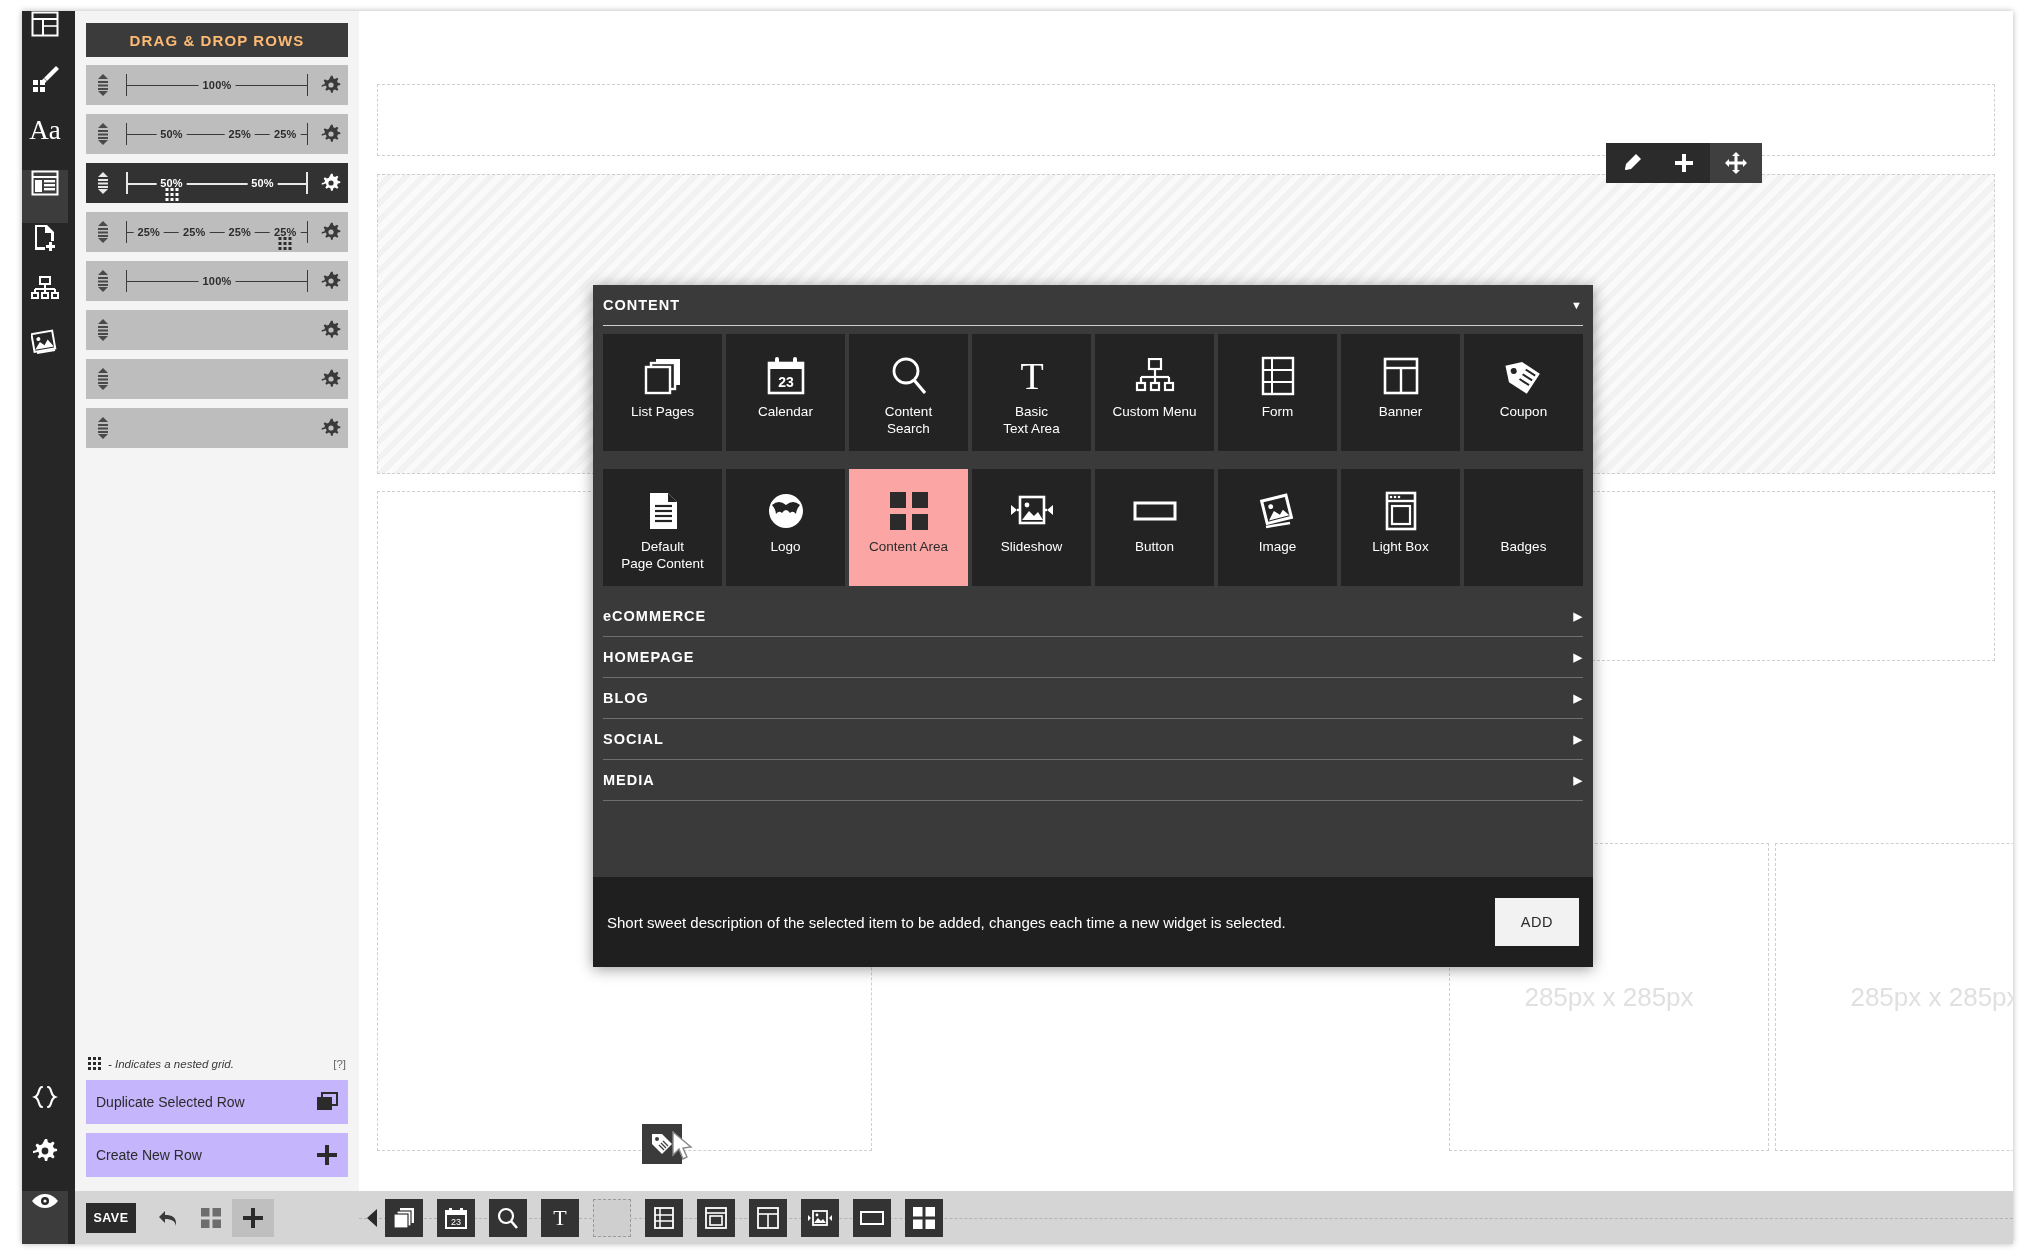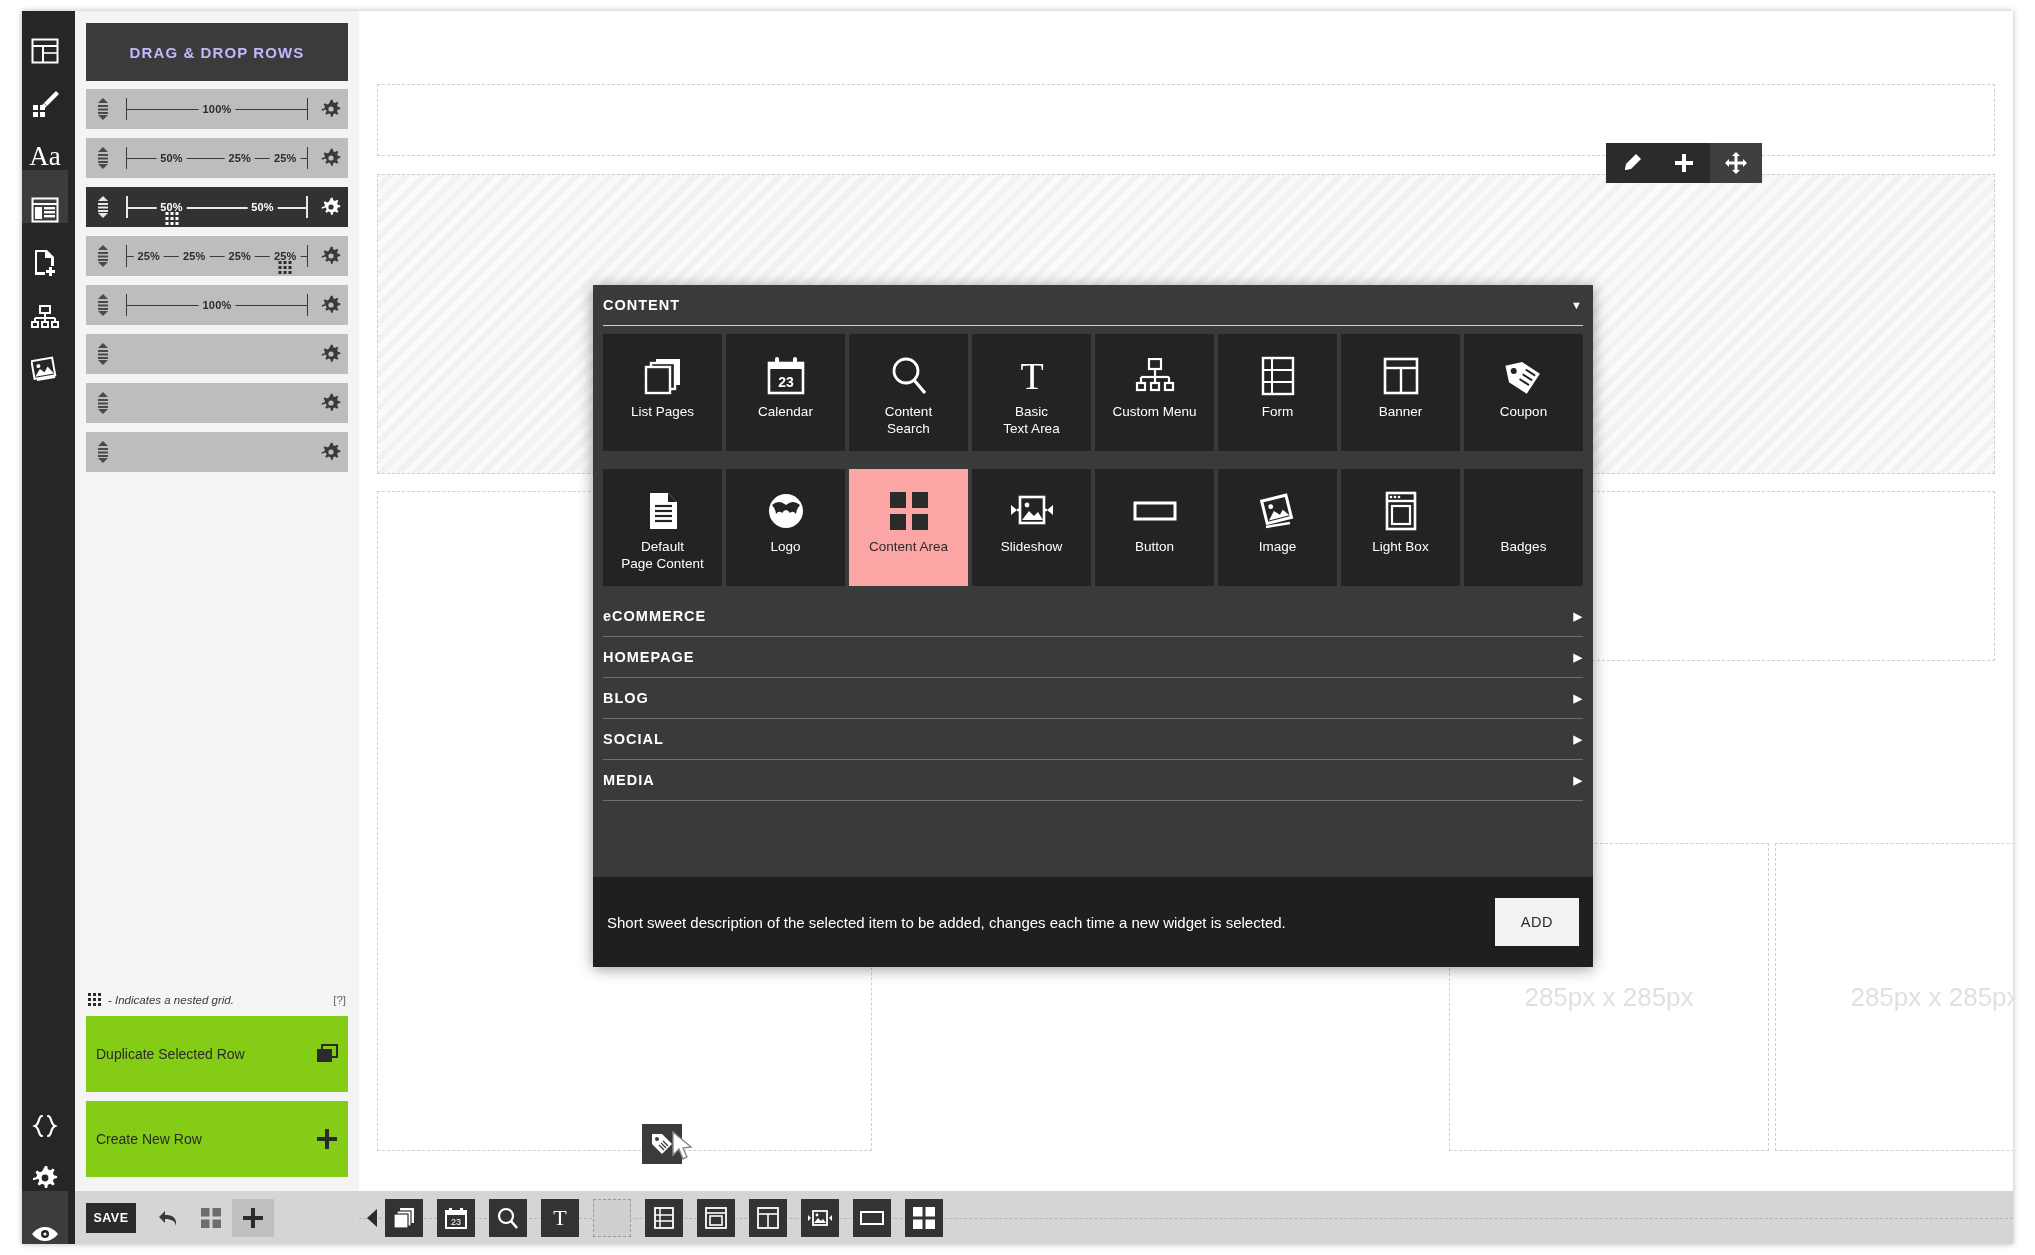--- a/index.html
+++ b/index.html
@@ -17,36 +17,36 @@
     box-shadow:0 0 6px rgba(0,0,0,.28);
     overflow:hidden;
   }
 
   
   .rail{
     position:absolute; left:0; top:0; width:53px; height:100%;
     background:#262626;
   }
   .rail-item{
-    width:46px;height:53px;display:flex;align-items:flex-end;justify-content:center;
+    width:46px;height:53px;display:flex;align-items:flex-start;justify-content:center;
     cursor:pointer;
   }
   .rail-item.active{background:#3c3c3c;}
   .rail-bottom{position:absolute;bottom:0;left:0;width:53px;}
   .rail svg{display:block;}
 
   
   .rows-panel{
     position:absolute; left:53px; top:0; width:284px; height:100%;
     background:#f4f4f4;
     border-right:1px solid #dedede;
   }
   .rows-head{
-    margin:12px 11px 0 11px; height:58px;
-    background:#3b3b3b; color:#c4b5fd;
+    margin:12px 11px 0 11px; height:34px;
+    background:#3b3b3b; color:#fdba74;
     display:flex;align-items:center;justify-content:center;
     font-size:15px;font-weight:bold;letter-spacing:1.1px;
   }
   .rows-list{margin:8px 11px 0 11px;border-radius:6px;}
   .row-item{
     height:40px;margin-bottom:9px;background:#bdbdbd;
     display:flex;align-items:center;position:relative;cursor:pointer;
   }
   .row-item.selected{background:#323232;}
   .row-grip{width:34px;display:flex;align-items:center;justify-content:center;}
@@ -81,22 +81,22 @@
   .legend{
     display:flex;align-items:center;font-size:11.5px;color:#3a3a3a;
     font-style:italic;padding:6px 2px 10px 2px;
   }
   .legend .dots{
     display:grid;grid-template-columns:repeat(3,3px);grid-gap:2px;margin-right:7px;
   }
   .legend .dots i{width:3px;height:3px;background:#2c2c2c;display:block;}
   .legend .q{margin-left:auto;font-style:normal;color:#666;font-size:11.5px;}
   .foot-btn{
-    height:44px;background:#84cc16;display:flex;align-items:center;
-    padding:16px 10px;margin-bottom:9px;font-size:14px;color:#2b2b2b;cursor:pointer;
+    height:44px;background:#c4b5fd;display:flex;align-items:center;
+    padding:0 10px;margin-bottom:9px;font-size:14px;color:#2b2b2b;cursor:pointer;
   }
   .foot-btn .lbl{flex:1;}
   .foot-btn .ic{display:flex;align-items:center;}
 
   
   .bottombar{
     position:absolute;left:53px;bottom:0;width:calc(100% - 53px);height:53px;
     background:#d5d5d5;display:flex;align-items:center;
   }
   .bb-left{width:284px;height:53px;display:flex;align-items:center;padding-left:11px;box-sizing:border-box;}

